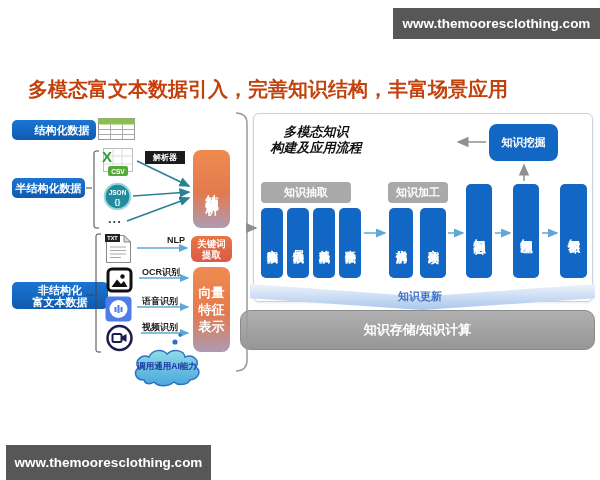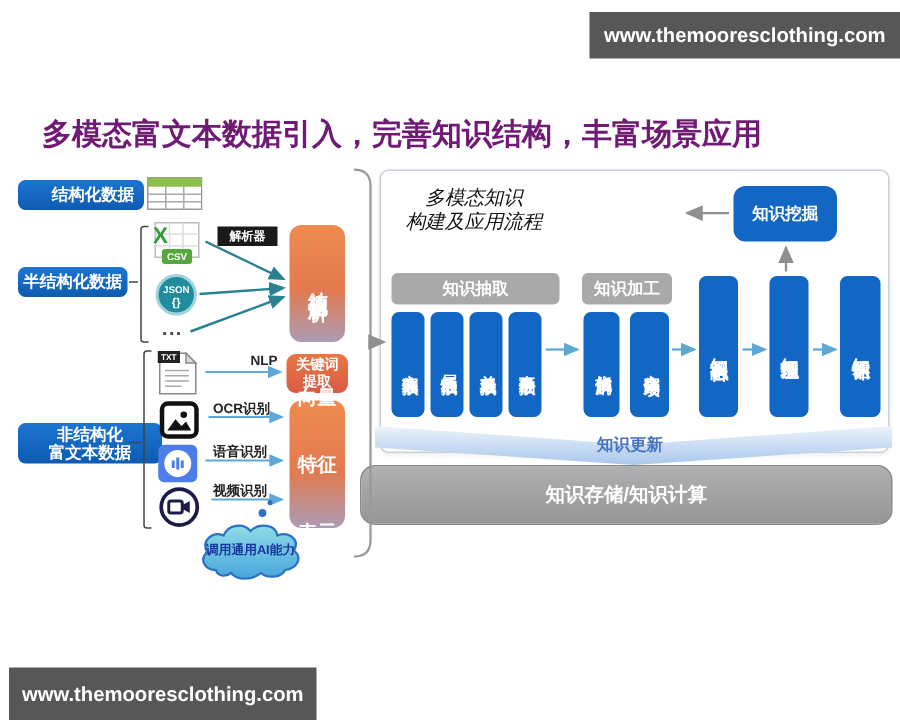--- a/index.html
+++ b/index.html
@@ -1,32 +1,32 @@
 <!DOCTYPE html>
 <html><head>
 <meta charset="utf-8">
 <style>
   html,body{margin:0;padding:0;background:#fff;}
   .canvas{position:relative;width:600px;height:480px;background:#fff;overflow:hidden;
     font-family:"Liberation Sans","DejaVu Sans",sans-serif;}
   .abs{position:absolute;}
   .sitebar{background:#575757;color:#fff;font-weight:bold;display:flex;align-items:center;justify-content:center;}
-  .slide-title{color:#701a75;font-size:20px;font-weight:bold;white-space:nowrap;}
+  .slide-title{color:#c2410c;font-size:20px;font-weight:bold;white-space:nowrap;}
   .cat-box{background:linear-gradient(180deg,#1B75D2,#0E5BB0);border-radius:5px;color:#fff;
     font-size:11px;font-weight:bold;display:flex;flex-direction:column;align-items:center;justify-content:center;
     text-align:center;line-height:12px;}
   .parser-tag{background:#1a1a1a;color:#fff;font-size:8px;font-weight:bold;display:flex;align-items:center;justify-content:center;}
   .method-label{font-size:9px;color:#222;font-weight:bold;white-space:nowrap;}
   .orange-v{background:linear-gradient(180deg,#EE8B50 0%,#E37A4E 55%,#AC9BB5 100%);border-radius:8px;color:#fff;
     font-weight:bold;display:flex;align-items:center;justify-content:center;}
   .vtext{writing-mode:vertical-rl;text-orientation:upright;letter-spacing:2px;}
   .orange-sm{background:linear-gradient(180deg,#E97742,#D95A48);border-radius:6px;color:#fff;font-size:9.5px;
     font-weight:bold;display:flex;flex-direction:column;align-items:center;justify-content:center;line-height:11px;}
   .panel{background:#fff;border:1px solid #C9D2DC;border-radius:6px;box-shadow:0 1px 3px rgba(0,0,0,0.08);}
-  .panel-title{font-size:13px;font-weight:normal;font-style:italic;color:#111;text-align:center;line-height:16px;white-space:nowrap;}
+  .panel-title{font-size:13px;font-weight:bold;font-style:italic;color:#111;text-align:center;line-height:16px;white-space:nowrap;}
   .blue-box{background:#1266C4;border-radius:8px;color:#fff;font-size:11px;font-weight:bold;
     display:flex;align-items:center;justify-content:center;}
   .gray-hdr{background:#A9A9A9;border-radius:4px;color:#fff;font-size:11px;font-weight:bold;
     display:flex;align-items:center;justify-content:center;}
   .vbox{background:#1266C4;border-radius:5px;color:#fff;font-size:11px;font-weight:bold;
     display:flex;align-items:center;justify-content:center;}
   .vbox .vtext{letter-spacing:1px;}
   .band{clip-path:polygon(0 0,50% 48%,100% 0,100% 55%,50% 100%,0 55%);
     background:linear-gradient(180deg,#EDF3FB,#A9C7EC);}
   .band-label{color:#4472C4;font-size:11px;font-weight:bold;text-align:center;}
@@ -127,36 +127,36 @@
   <div class="abs method-label" style="left:142px;top:295px;">语音识别</div>
   <div class="abs method-label" style="left:142px;top:321px;">视频识别</div>
 
   <div class="abs orange-v" style="left:193px;top:150px;width:37px;height:78px;font-size:13px;">
     <span class="vtext">结构化解析</span>
   </div>
   <div class="abs orange-sm" style="left:191px;top:236px;width:41px;height:26px;">
     <span>关键词</span>
     <span>提取</span>
   </div>
-  <div class="abs orange-v" style="left:193px;top:267px;width:37px;height:85px;font-size:13px;flex-direction:column;line-height:17px;gap:28px;">
+  <div class="abs orange-v" style="left:193px;top:267px;width:37px;height:85px;font-size:13px;flex-direction:column;line-height:17px;">
     <span>向量</span>
     <span>特征</span>
     <span>表示</span>
   </div>
 
   <div class="abs panel" style="left:253px;top:113px;width:338px;height:187px;"></div>
 
   <div class="abs panel-title" style="left:261px;top:124px;width:110px;">
     <div>多模态知识</div>
     <div>构建及应用流程</div>
   </div>
 
   <div class="abs blue-box" style="left:489px;top:124px;width:69px;height:37px;">知识挖掘</div>
 
-  <div class="abs gray-hdr" style="left:261px;top:182px;width:112px;height:21px;">知识抽取</div>
+  <div class="abs gray-hdr" style="left:261px;top:182px;width:90px;height:21px;">知识抽取</div>
   <div class="abs vbox" style="left:261px;top:208px;width:22px;height:70px;">
     <span class="vtext">实体抽取</span>
   </div>
   <div class="abs vbox" style="left:287px;top:208px;width:22px;height:70px;">
     <span class="vtext">属性抽取</span>
   </div>
   <div class="abs vbox" style="left:313px;top:208px;width:22px;height:70px;">
     <span class="vtext">关系抽取</span>
   </div>
   <div class="abs vbox" style="left:339px;top:208px;width:22px;height:70px;">

